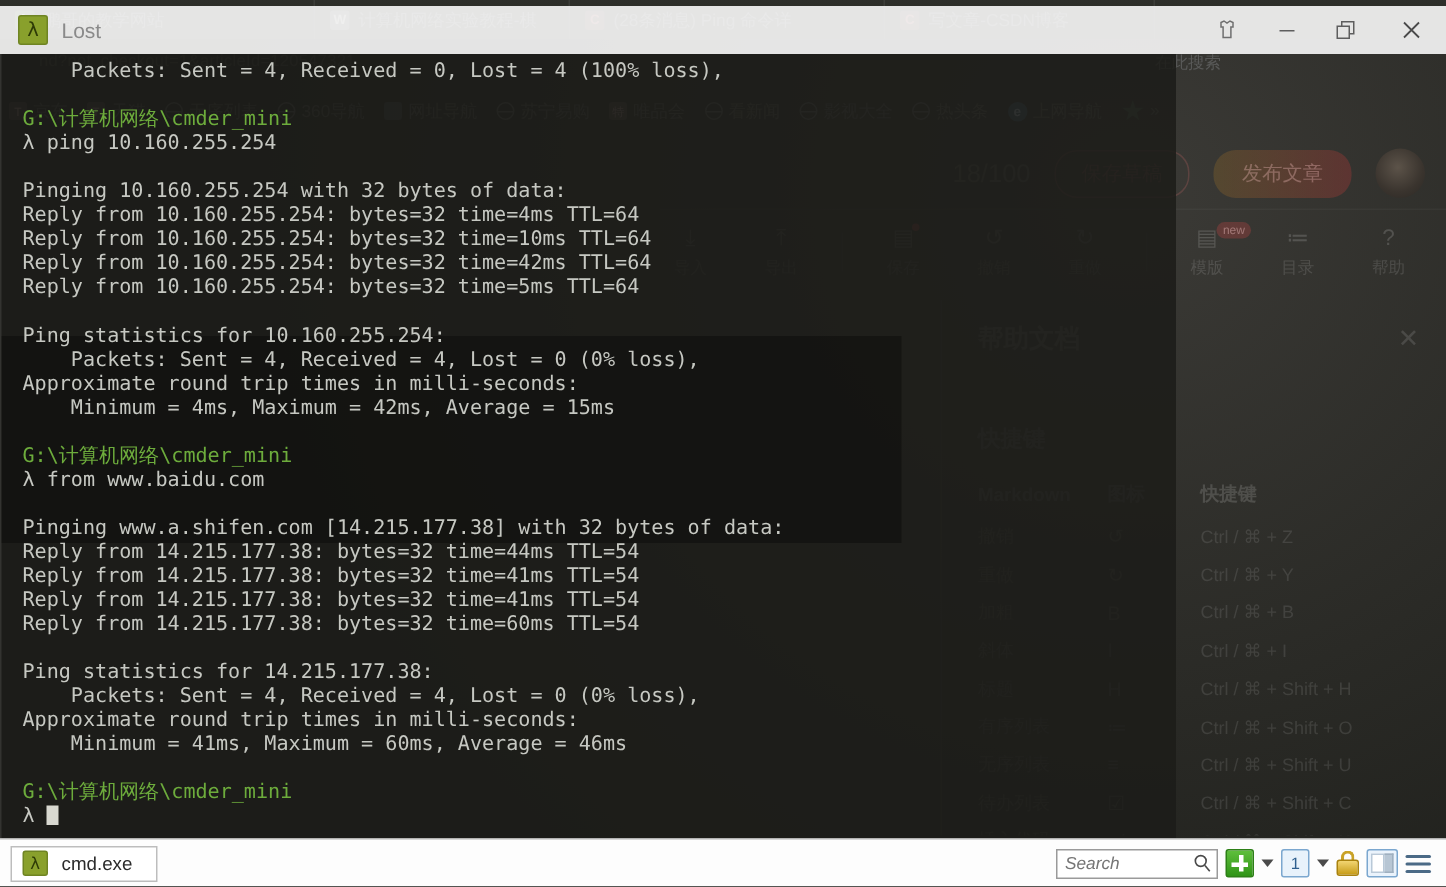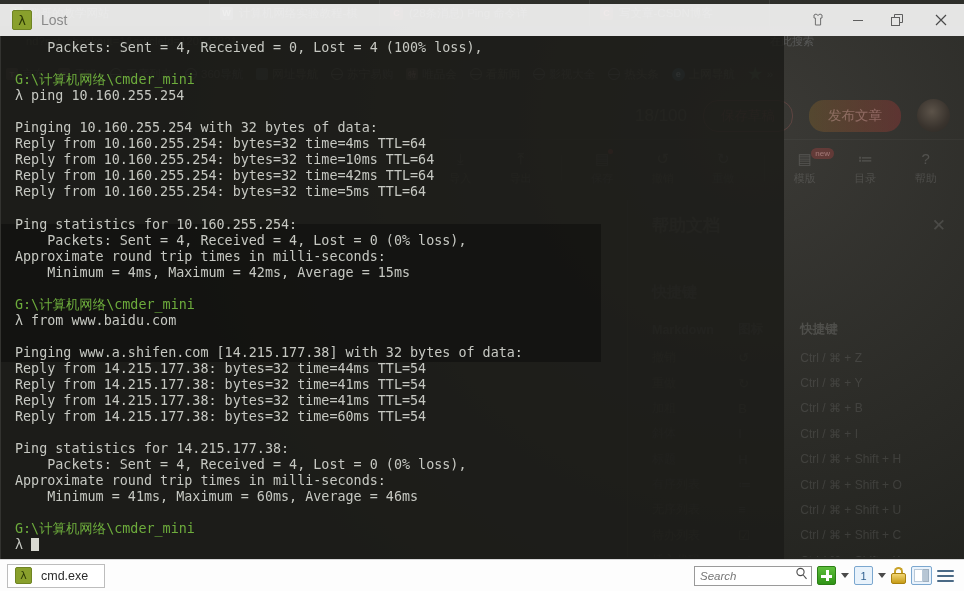--- a/index.html
+++ b/index.html
@@ -183,22 +183,22 @@
     border:1px solid #bdbdbd; background:#ffffff;
   }
   .tabchip .ic{
     width:17px;height:17px;flex:none;border-radius:2px;background:#89a02c;border:1px solid #6f8423;
     display:flex;align-items:center;justify-content:center;color:#2d3a06;font-size:11px;
     font-family:"DejaVu Sans", sans-serif;
   }
   .tabchip .lbl{ font-size:12.5px; color:#2b2b2b;text-align:center; }
   .st-right{ margin-left:auto; display:flex; align-items:center; gap:5px; padding-right:3px; }
   .search-box{
-    width:118px; height:20px; border:1px solid #9a9a9a; background:#fff;
-    display:flex; padding:0 3px 0 5px;
+    width:108px; height:20px; border:1px solid #9a9a9a; background:#fff;
+    display:flex; align-items:center; padding:0 3px 0 5px;
   }
   .search-box input{
     border:0; outline:0; width:100%; font-size:11.5px; font-style:italic;
     color:#8b8b8b; font-family:"Liberation Sans", sans-serif; background:transparent;
   }
   .mag{ flex:none; }
   .plusbtn{
     width:19px;height:19px;background:linear-gradient(#5fbf3d,#2f9416);
     border:1px solid #2c7f16; border-radius:2px; position:relative;
   }

